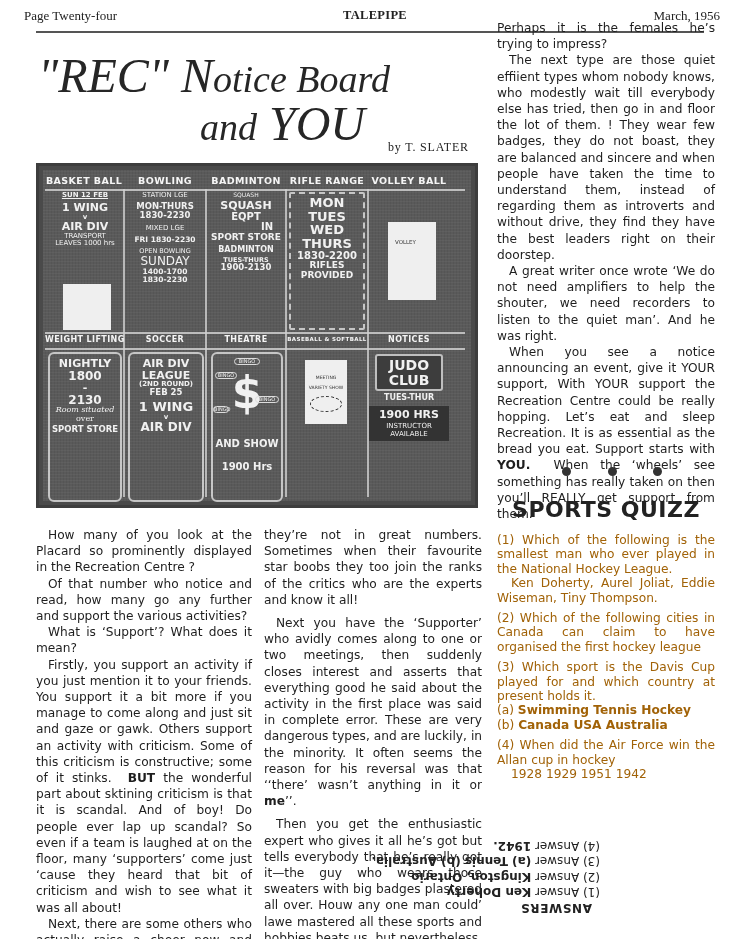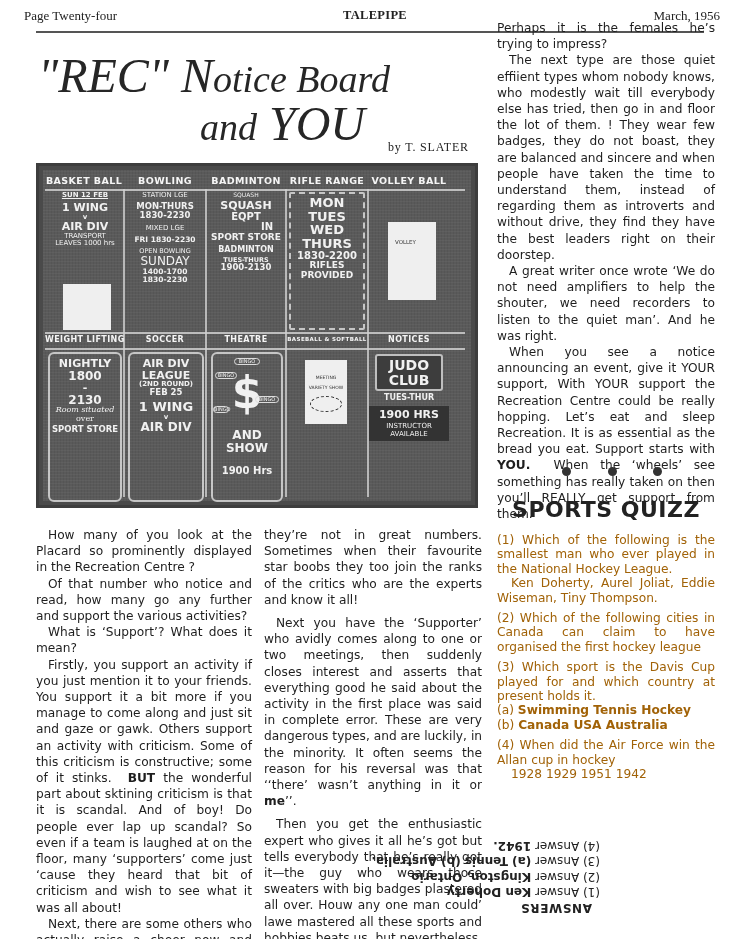--- a/index.html
+++ b/index.html
@@ -172,21 +172,21 @@
       <div style="font-size:7px;">v</div>
       <div style="font-size:12px;">AIR DIV</div>
     </div>
 
     <div class="cell chalk-box" style="left:166px; top:180px; width:72px; height:150px; font-size:8px;">
       <div style="font-size:5px; font-weight:normal; border:1px solid #ddd; border-radius:6px; width:24px; margin:4px auto 0;">BINGO</div>
       <div style="position:absolute; left:2px; top:18px; font-size:5px; font-weight:normal; border:1px solid #ddd; border-radius:6px; width:20px;">BINGO</div>
       <div style="position:absolute; right:2px; top:42px; font-size:5px; font-weight:normal; border:1px solid #ddd; border-radius:6px; width:22px;">BINGO</div>
       <div style="position:absolute; left:0px; top:52px; font-size:5px; font-weight:normal; border:1px solid #ddd; border-radius:6px; width:14px;">BINGO</div>
       <div style="font-size:44px; margin-top:6px; line-height:1;">$</div>
-      <div style="font-size:12px; margin-top:14px;">AND SHOW</div>
+      <div style="font-size:10px; margin-top:24px;">AND SHOW</div>
       <div style="font-size:10px; margin-top:12px;">1900 Hrs</div>
     </div>
 
     <div class="paper" style="left:260px; top:188px; width:42px; height:64px;">
       <div class="ptext" style="margin-top:14px; font-size:4.5px;">MEETING</div>
       <div class="ptext" style="margin-top:2px; font-size:4.5px;">VARIETY SHOW</div>
       <div style="width:30px; height:14px; border:1px dashed #333; border-radius:50%; margin:4px auto 0;"></div>
     </div>
 
     <div class="cell" style="left:324px; top:180px; width:80px; height:150px; font-size:14px;">

